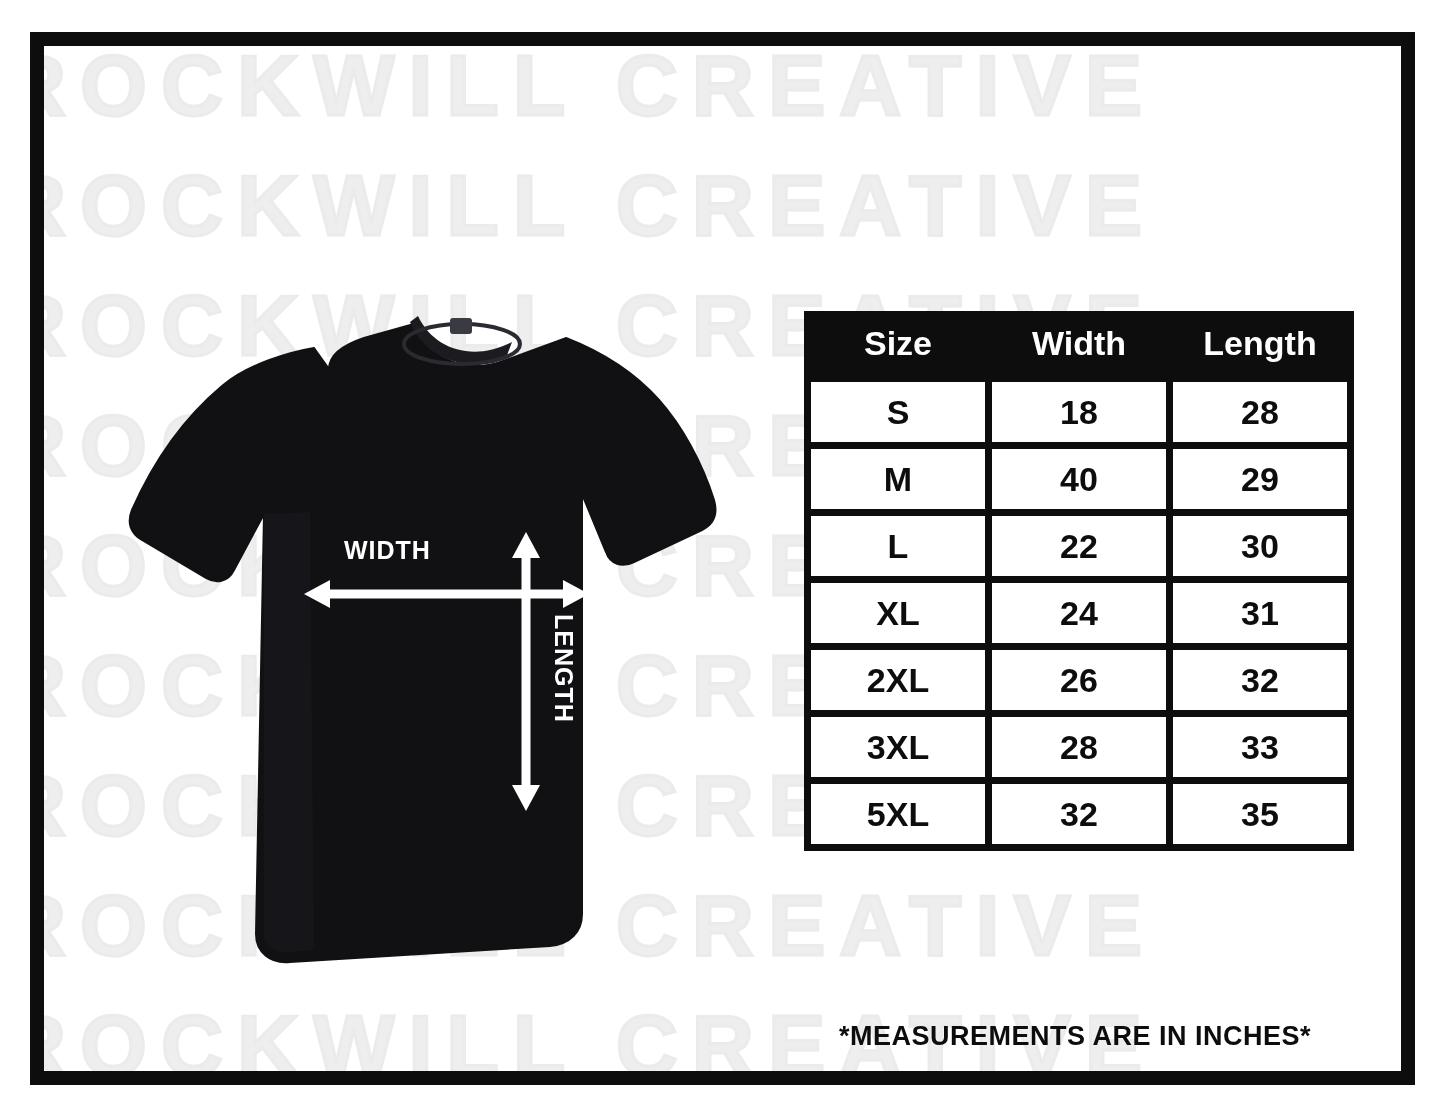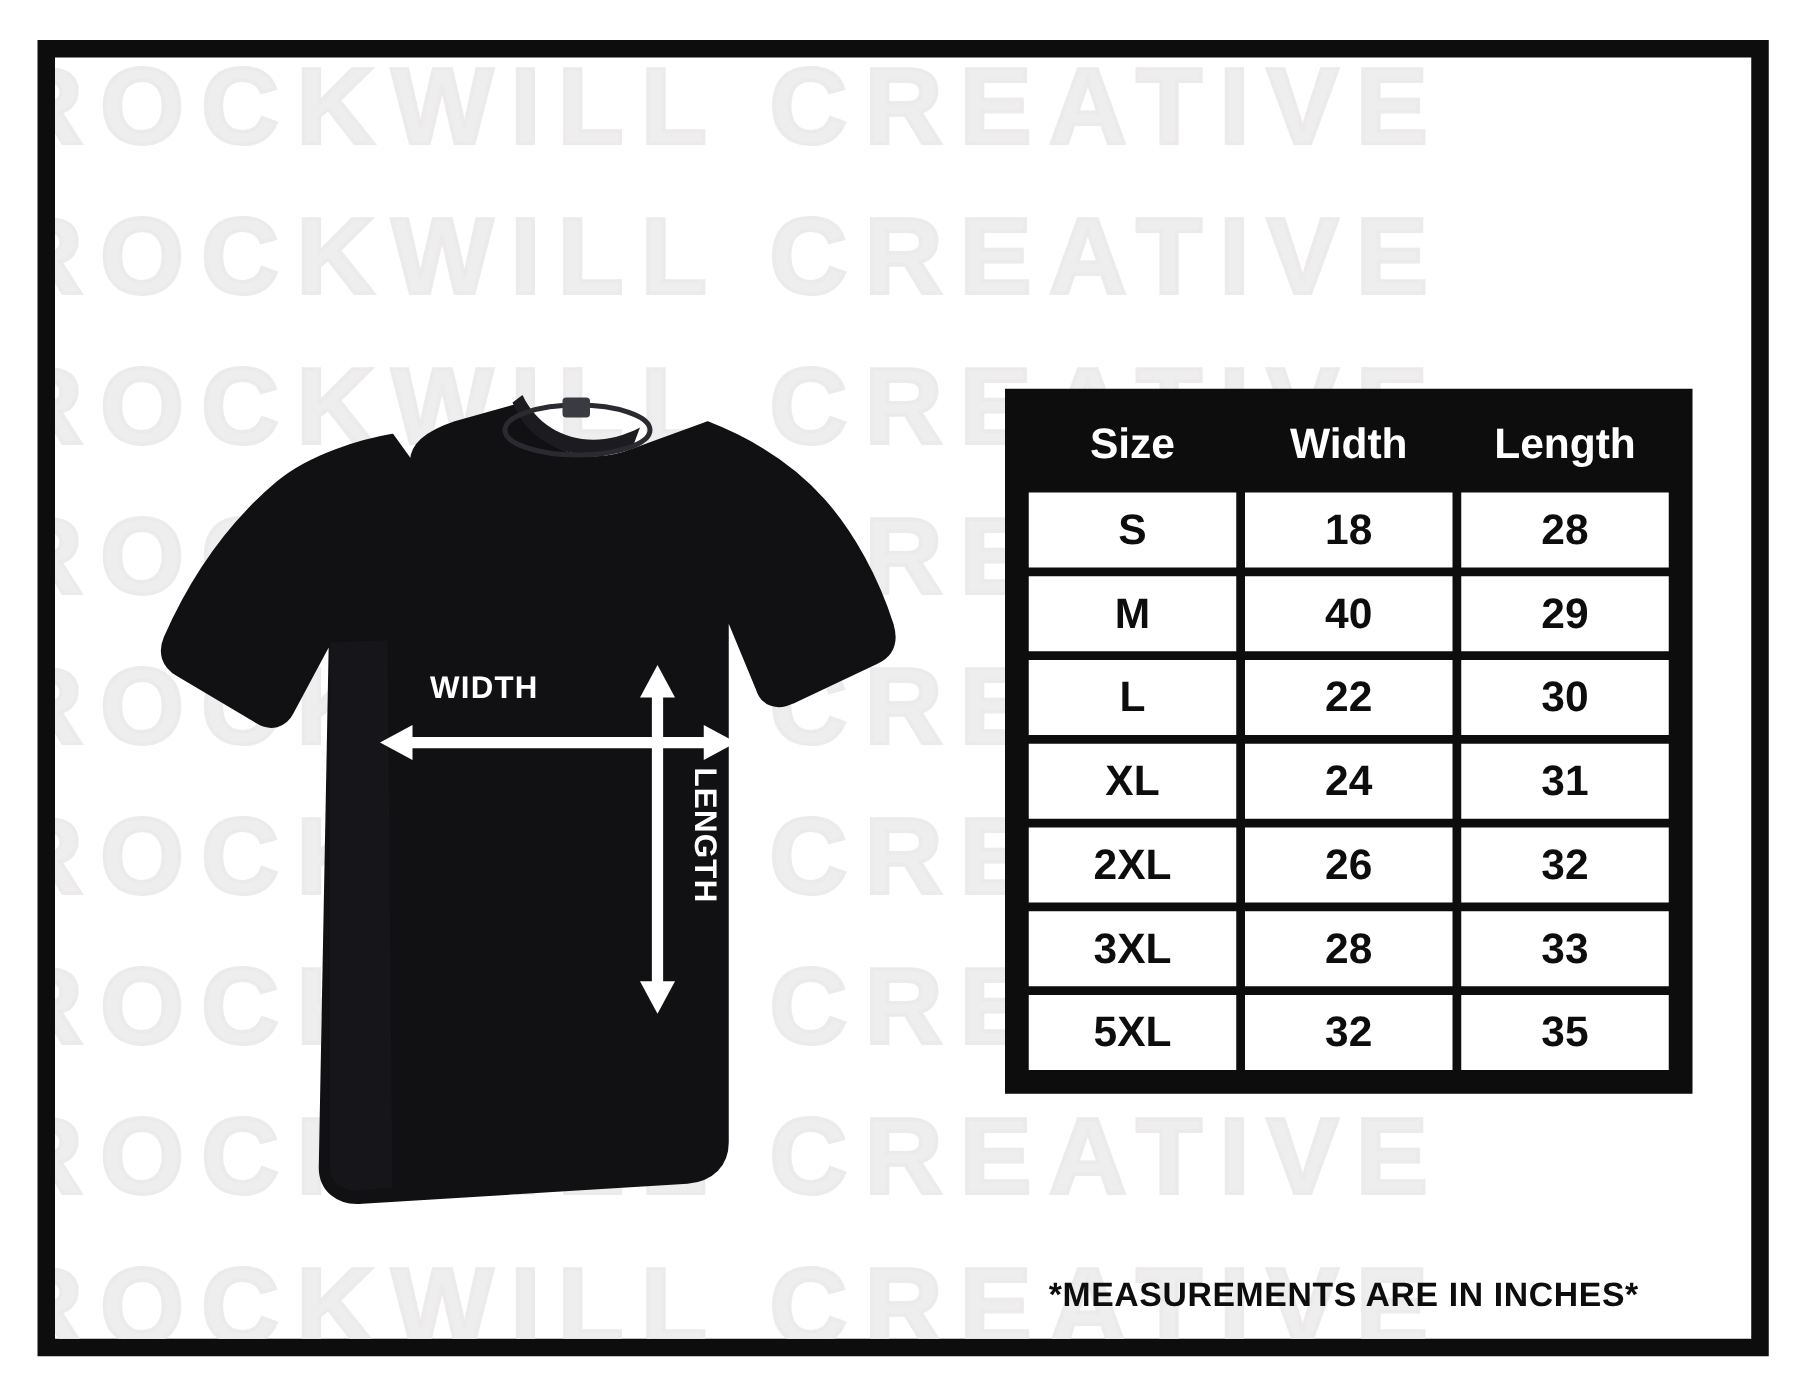--- a/index.html
+++ b/index.html
@@ -110,21 +110,20 @@
     text-orientation: mixed;
   }
 
   
   .table-block {
     position: absolute;
     left: 760px;
     top: 265px;
     width: 550px;
     background: #0d0d0d;
-    padding: 12px;
     box-sizing: border-box;
     z-index: 2;
   }
   table.size-table {
     border-collapse: separate;
     border-spacing: 7px;
     width: 100%;
     table-layout: fixed;
   }
   table.size-table th {

